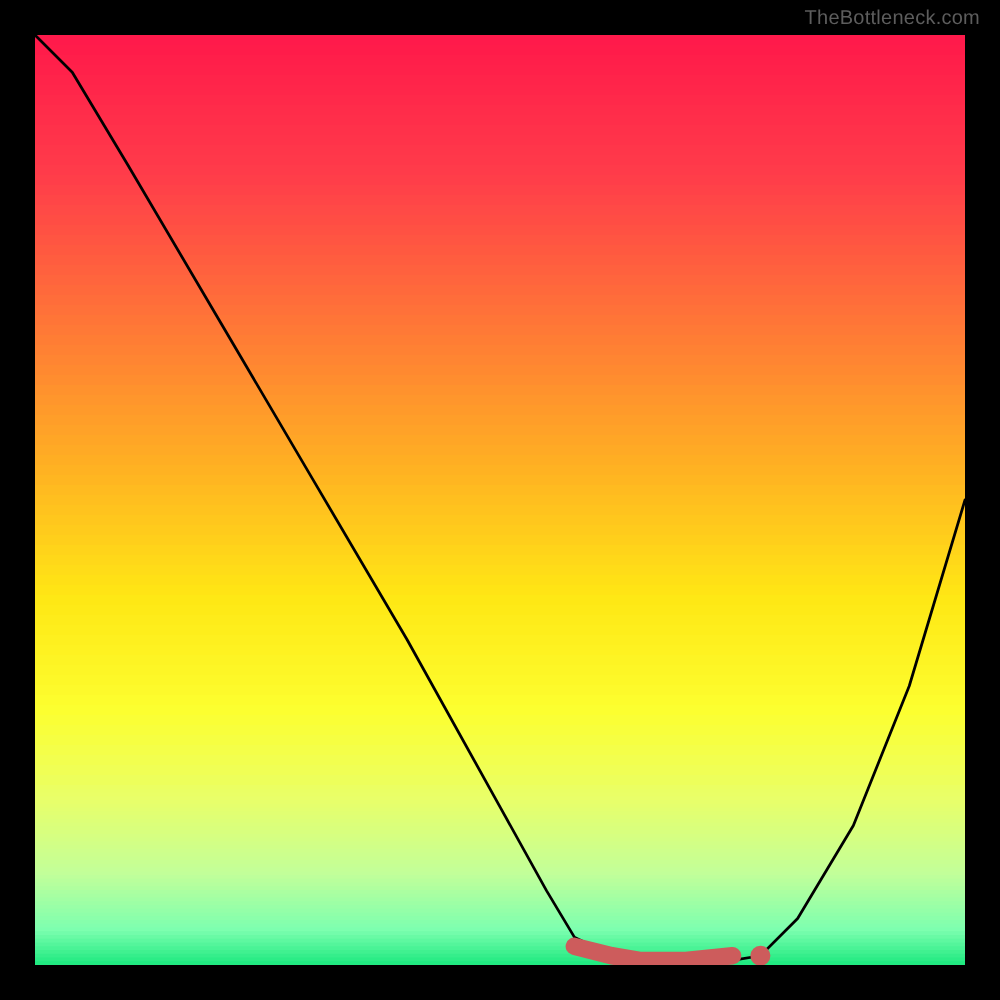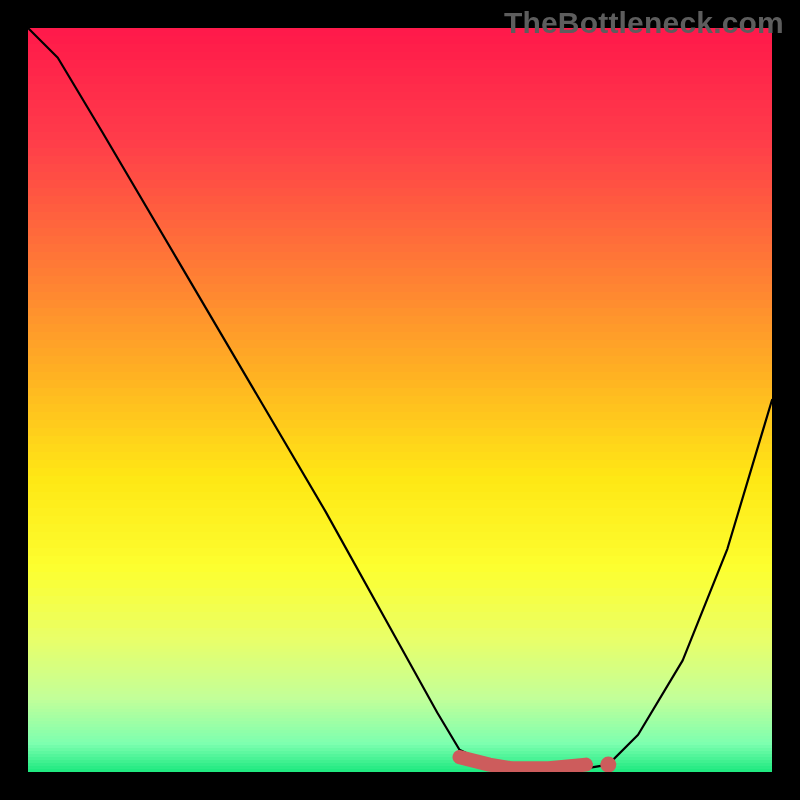--- a/index.html
+++ b/index.html
@@ -49,22 +49,22 @@
     stroke-linejoin: round;
   }
   .dot {
     fill: #cd5c5c;
   }
   .watermark {
     position: absolute;
     top: 6px;
     right: 16px;
     font-family: Arial, Helvetica, sans-serif;
-    font-size: 30px;
-    font-weight: 700;
+    font-size: 16px;
+    font-weight: 400;
     color: #5d5d5d;
     letter-spacing: 0.2px;
   }
 </style>
 </head>
 <body>
 
 <div class="frame">
   <div class="plot">
     <div class="gradient" id="grad">

